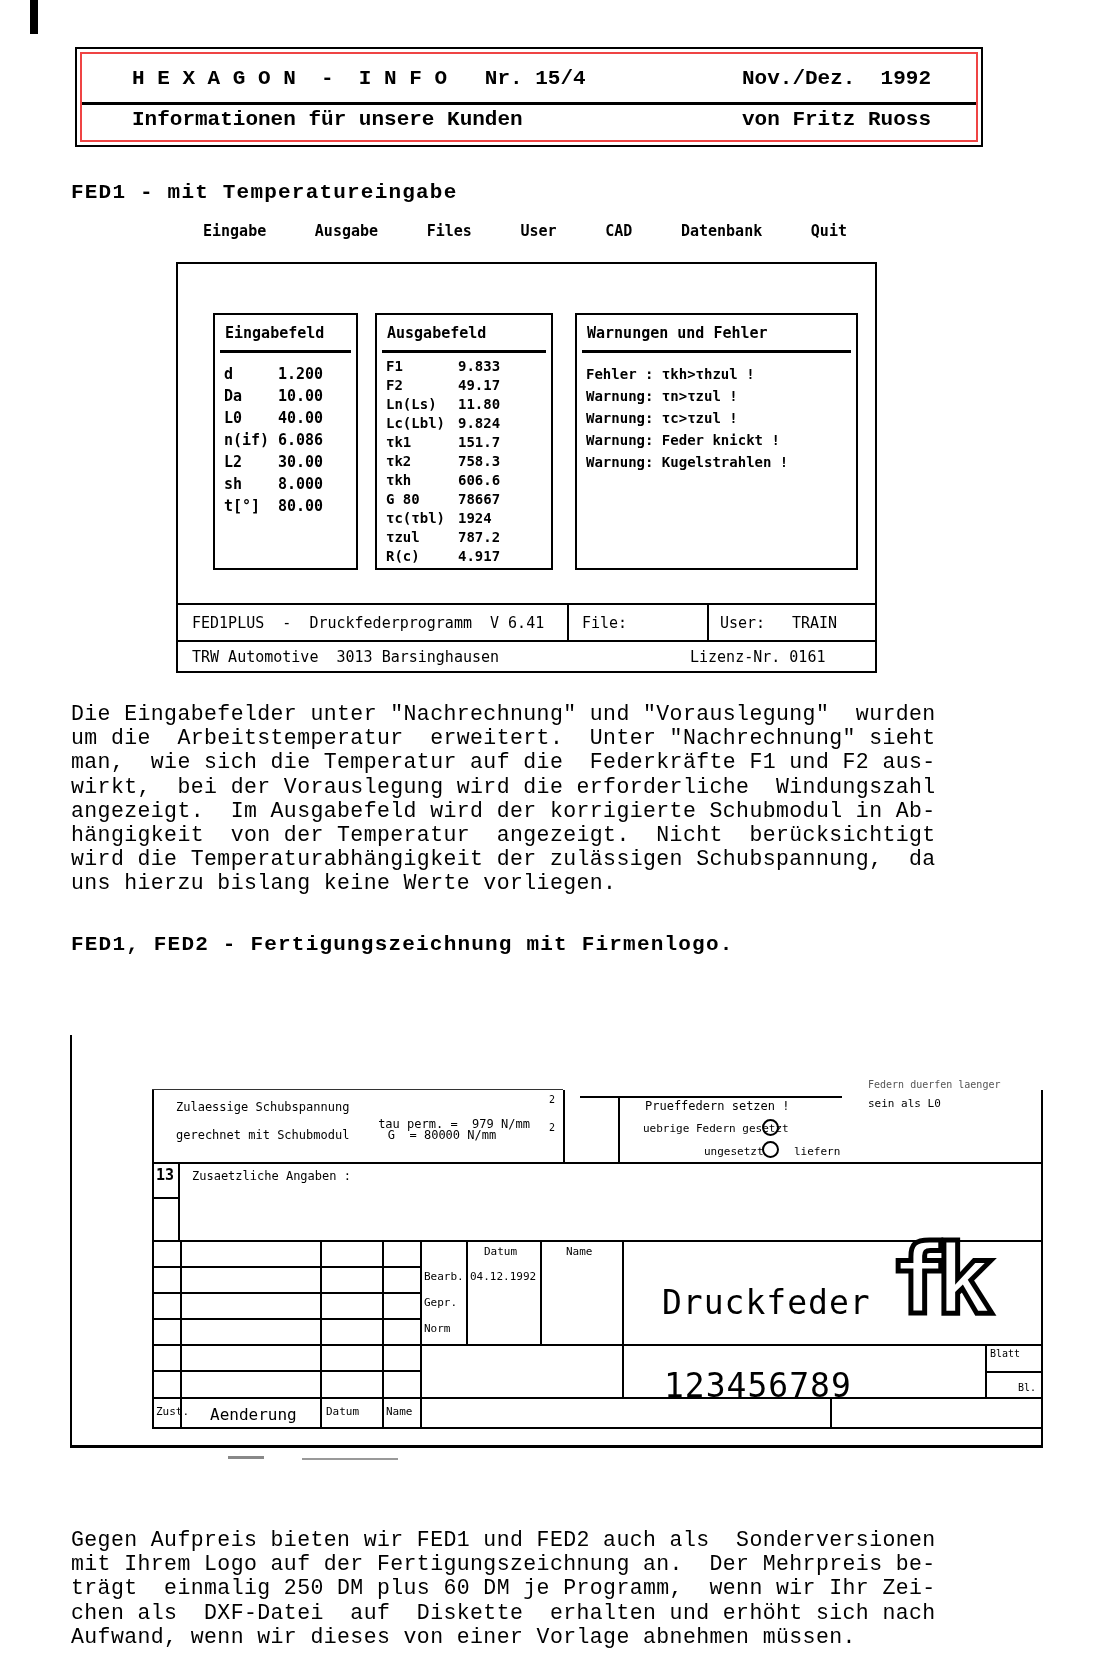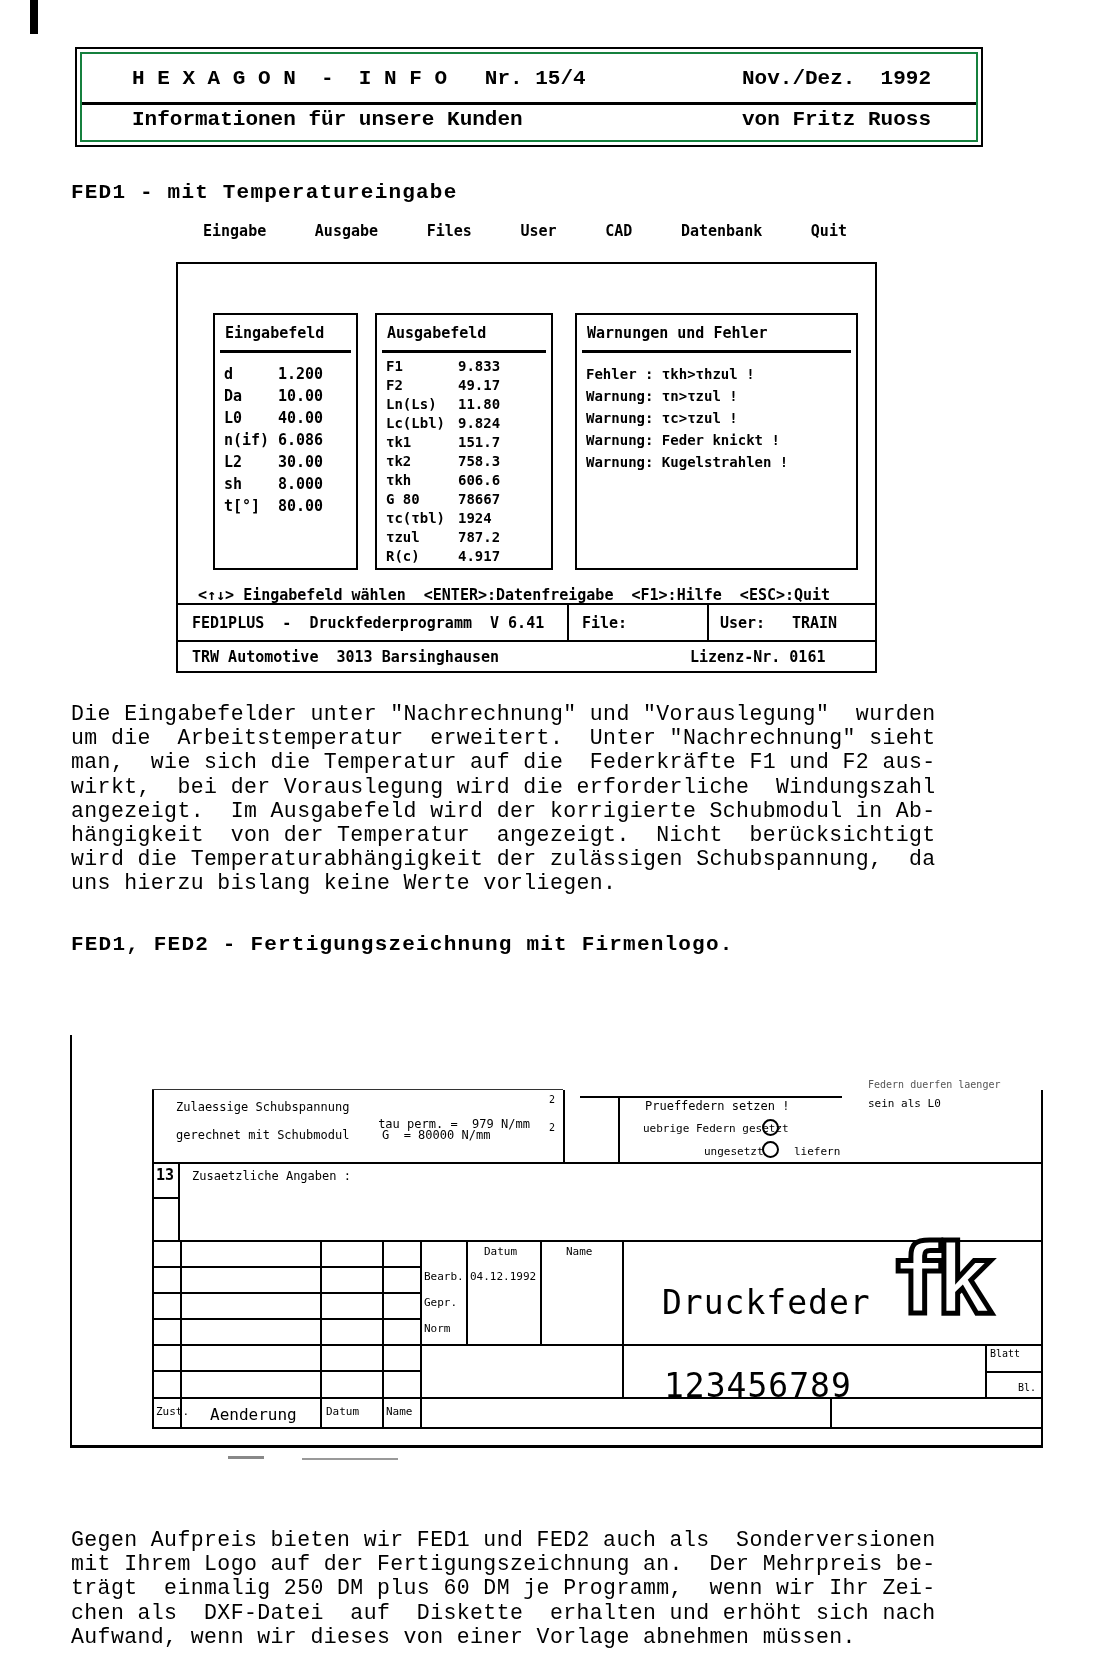--- a/index.html
+++ b/index.html
@@ -7,21 +7,21 @@
         font-family:"DejaVu Sans Mono",monospace}
   .hl,.vl{position:absolute;background:#000}
   .hl{height:2px}
   .vl{width:2px}
   .hl1{position:absolute;height:1px;background:#333}
   .scanmark{position:absolute;left:30px;top:0;width:8px;height:34px;background:#000}
   .dash{position:absolute;height:2px;background:#888}
 
   
   .masthead{position:absolute;left:75px;top:47px;width:908px;height:100px;border:2px solid #000;box-sizing:border-box}
-  .masthead-inner{margin:3px;border:2px solid #15803d;height:86px}
+  .masthead-inner{margin:3px;border:2px solid #ef4444;height:86px}
   .mh-row{display:flex;justify-content:space-between;align-items:center;
           font-family:"Liberation Mono",monospace;font-weight:bold;font-size:21px;white-space:pre;
           padding:0 45px 0 50px}
   .mh-row1{height:48px}
   .mh-row2{height:28px}
   .mh-div{height:3px;background:#000}
 
   .heading{position:absolute;font-family:"Liberation Mono",monospace;font-size:21px;font-weight:bold;
            letter-spacing:1.2px;white-space:pre}
   .para{position:absolute;margin:0;font-family:"Liberation Mono",monospace;font-size:21.5px;
@@ -35,21 +35,21 @@
   .ptitle{padding:9px 10px 0;font-size:15px;font-weight:bold}
   .psep{height:3px;background:#000;margin:8px 5px 0}
   .prows{padding:10px 0 0 9px}
   .panel-out .prows{padding-top:4px}
   .prow{display:flex;font-size:15px;font-weight:bold;line-height:22px;white-space:pre}
   .panel-out .prow{font-size:14px;line-height:19px}
   .plbl{width:54px;flex:none}
   .panel-out .plbl{width:72px}
   .wline{font-size:14px;font-weight:bold;line-height:22px;white-space:pre}
   .hint{position:absolute;left:20px;top:322px;font-size:15px;font-weight:bold;white-space:pre}
-  .stxt{position:absolute;font-size:15px;font-weight:bold;white-space:pre}
+  .stxt{position:absolute;font-size:15px;font-weight:normal;white-space:pre}
 
   
   .drawing{position:absolute;left:70px;top:1035px;width:975px;height:415px}
   .dtx{position:absolute;font-size:12px;color:#000;white-space:pre}
   .circle{position:absolute;width:13px;height:13px;border:2px solid #000;border-radius:50%}
   .big{font-size:33px;letter-spacing:1px}
 </style>
 </head>
 <body>
 
@@ -119,21 +119,20 @@
       <div class="psep"></div>
       <div class="prows">
           <div class="wline">Fehler : τkh&gt;τhzul !</div>
           <div class="wline">Warnung: τn&gt;τzul !</div>
           <div class="wline">Warnung: τc&gt;τzul !</div>
           <div class="wline">Warnung: Feder knickt !</div>
           <div class="wline">Warnung: Kugelstrahlen !</div>
         </div>
     </div>
 
-    <div class="hint">&lt;↑↓&gt; Eingabefeld wählen  &lt;ENTER&gt;:Datenfreigabe  &lt;F1&gt;:Hilfe  &lt;ESC&gt;:Quit</div>
 
     <div class="hl" style="left:0;top:339px;width:697px"></div>
     <div class="vl" style="left:389px;top:339px;height:37px"></div>
     <div class="vl" style="left:529px;top:339px;height:37px"></div>
     <div class="hl" style="left:0;top:376px;width:697px"></div>
 
     <span class="stxt" style="left:14px;top:350px">FED1PLUS  -  Druckfederprogramm  V 6.41</span>
     <span class="stxt" style="left:404px;top:350px">File:</span>
     <span class="stxt" style="left:542px;top:350px">User:</span>
     <span class="stxt" style="left:614px;top:350px">TRAIN</span>
@@ -181,21 +180,21 @@
     <div class="hl" style="left:82px;top:392px;width:891px"></div>
     <div class="vl" style="left:915px;top:309px;height:53px"></div>
     <div class="hl" style="left:915px;top:336px;width:58px"></div>
     <div class="vl" style="left:971px;top:55px;height:357px"></div>
     <div class="hl" style="left:0;top:410px;width:973px;height:3px"></div>
 
     <span class="dtx" style="left:106px;top:65px">Zulaessige Schubspannung</span>
     <span class="dtx" style="left:296px;top:82px;width:176px;text-align:center">tau perm. =  979 N/mm</span>
     <span class="dtx" style="left:479px;top:59px;font-size:10px">2</span>
     <span class="dtx" style="left:106px;top:93px">gerechnet mit Schubmodul</span>
-    <span class="dtx" style="left:312px;top:93px;width:176px;text-align:left">G  = 80000 N/mm</span>
+    <span class="dtx" style="left:284px;top:93px;width:176px;text-align:center">G  = 80000 N/mm</span>
     <span class="dtx" style="left:479px;top:87px;font-size:10px">2</span>
 
     <span class="dtx" style="left:575px;top:64px">Prueffedern setzen !</span>
     <span class="dtx" style="left:573px;top:87px;font-size:11px">uebrige Federn gesetzt</span>
     <span class="dtx" style="left:634px;top:110px;font-size:11px">ungesetzt</span>
     <span class="dtx" style="left:724px;top:110px;font-size:11px">liefern</span>
     <div class="circle" style="left:692px;top:84px"></div>
     <div class="circle" style="left:692px;top:106px"></div>
     <span class="dtx" style="left:798px;top:44px;font-size:10px;color:#555">Federn duerfen laenger</span>
     <span class="dtx" style="left:798px;top:62px;font-size:11px">sein als L0</span>

